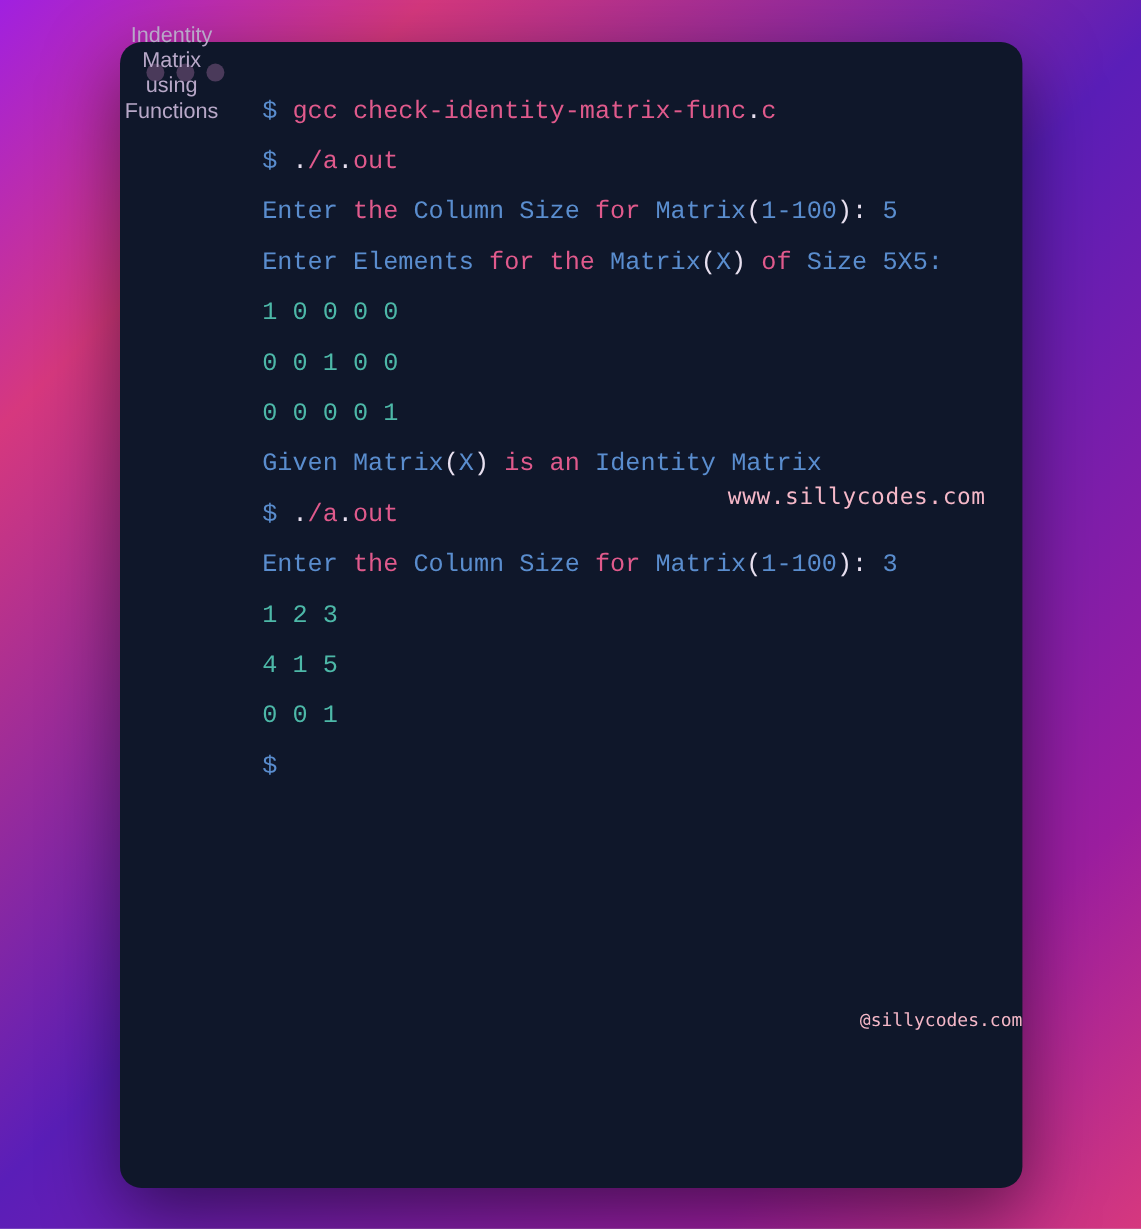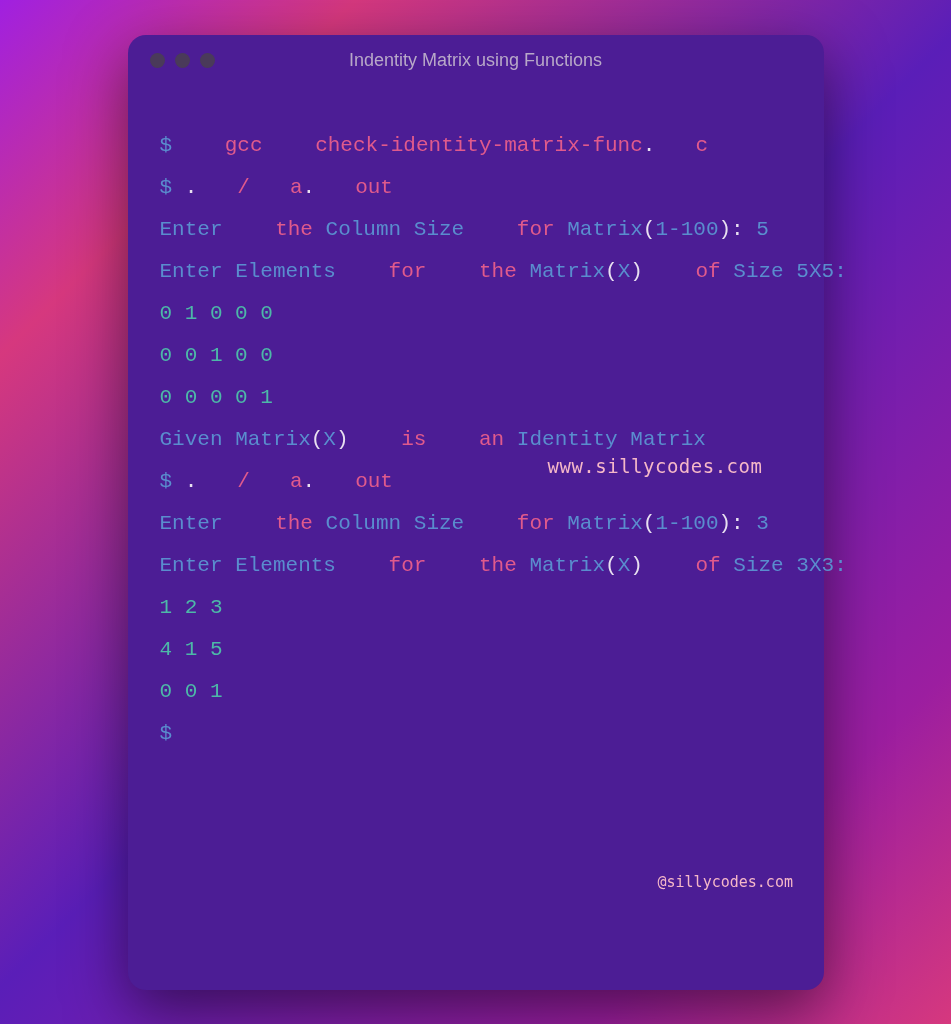--- a/index.html
+++ b/index.html
@@ -7,27 +7,27 @@
   width: 951px;
   height: 1024px;
   background: linear-gradient(135deg, #a020e0 0%, #d6387e 18%, #5a1eb8 50%, #9c1ea0 82%, #d6387e 100%);
   display: flex;
   align-items: center;
   justify-content: center;
   font-family: "SF Mono", Menlo, Monaco, "Courier New", monospace;
   overflow: hidden;
 }
 .terminal-window {
-  width: 696px;
+  width: 752px;
   height: 955px;
-  background: #4c1d95;
+  background: #0f172a;
   border-radius: 18px;
   box-shadow: 0 20px 60px rgba(0,0,0,0.5);
   display: flex;
-  flex-direction: column;
+  flex-direction: row;
   position: relative;
 }
 .titlebar {
   height: 52px;
   display: flex;
   align-items: center;
   position: relative;
 }
 .dots {
   display: flex;
@@ -51,37 +51,37 @@
 }
 .terminal-body {
   flex: 1;
   padding: 38px 32px 20px 32px;
   font-size: 21px;
   line-height: 2.0;
   position: relative;
 }
 .line { white-space: pre; }
 .c-dollar { color: #5a8dce; }
-.c-pink   { color: #e05a8c; margin-left: 40px; }
+.c-pink   { color: #e05a8c; }
 .c-white  { color: #e8e0f0; }
 .c-blue   { color: #5a8dce; }
 .c-teal   { color: #4db8a8; }
 .watermark1 {
   position: absolute;
   top: 360px;
   left: 420px;
   color: #f5b8c8;
   font-size: 19px;
   font-weight: 500;
   font-family: "SF Mono", Menlo, monospace;
   letter-spacing: 0.5px;
 }
 .watermark2 {
   position: absolute;
-  top: 780px;
+  top: 800px;
   left: 530px;
   color: #f5b8c8;
   font-size: 15px;
   font-family: "SF Mono", Menlo, monospace;
 }
 </style>
 </head>
 <body>
 
 <div class="terminal-window">
@@ -101,32 +101,31 @@
 
     <div class="line"><span class="c-dollar">$</span> <span class="c-pink">gcc</span> <span class="c-pink">check-identity-matrix-func</span><span class="c-white">.</span><span class="c-pink">c</span></div>
 
     <div class="line"><span class="c-dollar">$</span> <span class="c-white">.</span><span class="c-pink">/</span><span class="c-pink">a</span><span class="c-white">.</span><span class="c-pink">out</span></div>
 
 
     <div class="line"><span class="c-blue">Enter</span> <span class="c-pink">the</span> <span class="c-blue">Column</span> <span class="c-blue">Size</span> <span class="c-pink">for</span> <span class="c-blue">Matrix</span><span class="c-white">(</span><span class="c-blue">1-100</span><span class="c-white">):</span> <span class="c-blue">5</span></div>
 
     <div class="line"><span class="c-blue">Enter</span> <span class="c-blue">Elements</span> <span class="c-pink">for</span> <span class="c-pink">the</span> <span class="c-blue">Matrix</span><span class="c-white">(</span><span class="c-blue">X</span><span class="c-white">)</span> <span class="c-pink">of</span> <span class="c-blue">Size</span> <span class="c-blue">5X5:</span></div>
 
-    <div class="line c-teal">0 1 0 0 0</div>
+    <div class="line c-teal">1 0 0 0 0</div>
     <div class="line c-teal">0 0 1 0 0</div>
     <div class="line c-teal">0 0 0 0 1</div>
 
     <div class="line"><span class="c-blue">Given</span> <span class="c-blue">Matrix</span><span class="c-white">(</span><span class="c-blue">X</span><span class="c-white">)</span> <span class="c-pink">is</span> <span class="c-pink">an</span> <span class="c-blue">Identity</span> <span class="c-blue">Matrix</span></div>
 
     <div class="line"><span class="c-dollar">$</span> <span class="c-white">.</span><span class="c-pink">/</span><span class="c-pink">a</span><span class="c-white">.</span><span class="c-pink">out</span></div>
 
 
     <div class="line"><span class="c-blue">Enter</span> <span class="c-pink">the</span> <span class="c-blue">Column</span> <span class="c-blue">Size</span> <span class="c-pink">for</span> <span class="c-blue">Matrix</span><span class="c-white">(</span><span class="c-blue">1-100</span><span class="c-white">):</span> <span class="c-blue">3</span></div>
 
-    <div class="line"><span class="c-blue">Enter</span> <span class="c-blue">Elements</span> <span class="c-pink">for</span> <span class="c-pink">the</span> <span class="c-blue">Matrix</span><span class="c-white">(</span><span class="c-blue">X</span><span class="c-white">)</span> <span class="c-pink">of</span> <span class="c-blue">Size</span> <span class="c-blue">3X3:</span></div>
 
     <div class="line c-teal">1 2 3</div>
     <div class="line c-teal">4 1 5</div>
     <div class="line c-teal">0 0 1</div>
 
 
     <div class="line c-dollar">$</div>
 
   </div>
 </div>

